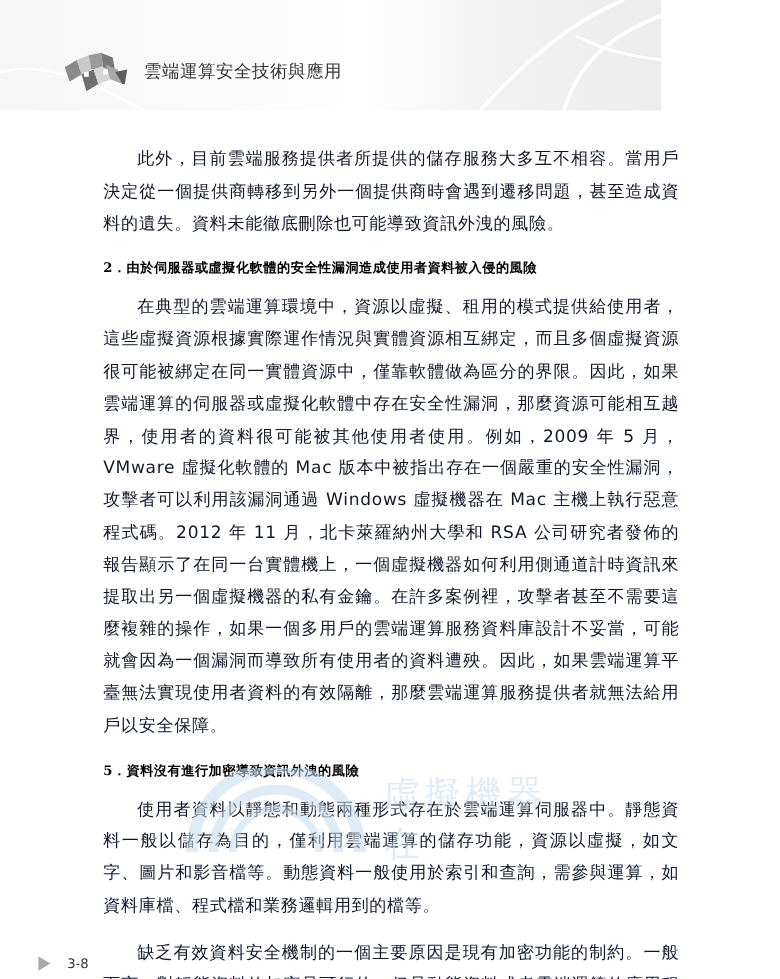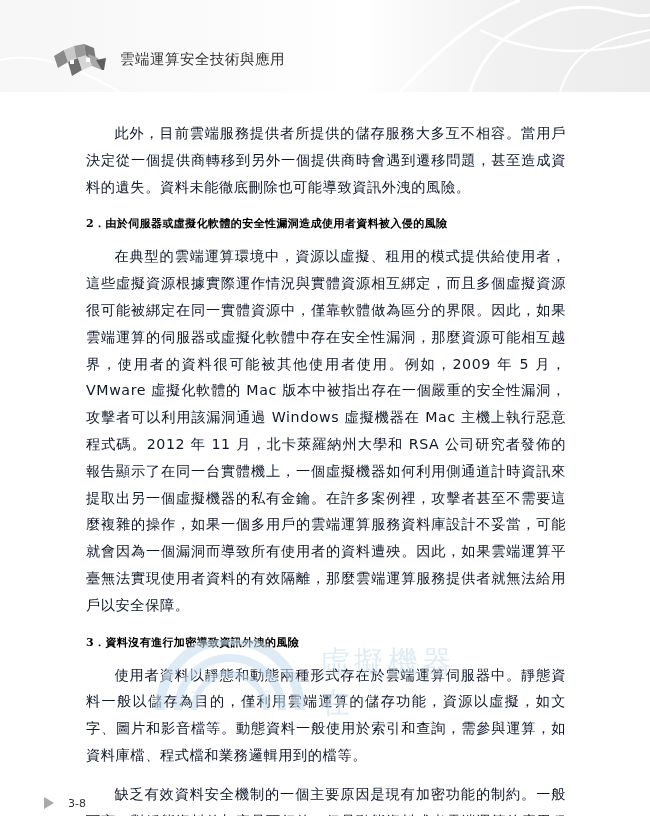--- a/index.html
+++ b/index.html
@@ -4,21 +4,21 @@
   <style>
     html, body { margin: 0; padding: 0; }
     body {
       width: 650px; height: 816px; overflow: hidden;
       background: #ffffff;
       font-family: "DejaVu Sans", "Liberation Sans", sans-serif;
       color: #2a2a2a;
       position: relative;
     }
     .header {
-      position: absolute; left: 0; top: 0; width: 650px; height: 92px;
+      position: absolute; left: 0; top: 0; width: 551px; height: 92px;
       background: linear-gradient(90deg, #f6f6f6 0%, #fbfbfb 35%, #ffffff 55%, #f2f2f2 75%, #ececec 100%);
       overflow: hidden;
     }
     .header-deco {
       position: absolute; left: 0; top: 0; width: 650px; height: 92px;
     }
     .logo {
       position: absolute; left: 52px; top: 42px; width: 56px; height: 36px;
     }
     .book-title {
@@ -45,21 +45,21 @@
     .wm-cn {
       position: absolute; left: 170px; top: 2px;
       font-family: "DejaVu Serif", serif; font-size: 30px; color: #c6dcee;
       letter-spacing: 4px;
     }
     .wm-url {
       position: absolute; left: 168px; top: 44px;
       font-size: 16px; color: #b9d2e8; letter-spacing: 0.5px;
     }
     .footer {
-      position: absolute; left: 44px; top: 796px; height: 14px;
+      position: absolute; left: 32px; top: 796px; height: 14px;
       display: flex; align-items: center; gap: 14px;
     }
     .footer-arrow {
       width: 0; height: 0;
       border-top: 6px solid transparent; border-bottom: 6px solid transparent;
       border-left: 10px solid #a9a9a9;
     }
     .page-num { font-size: 11px; color: #333; }
   </style>
 </head>
@@ -90,21 +90,21 @@
 
 <div class="content">
   <p class="para">此外，目前雲端服務提供者所提供的儲存服務大多互不相容。當用戶決定從一個提供商轉移到另外一個提供商時會遇到遷移問題，甚至造成資料的遺失。資料未能徹底刪除也可能導致資訊外洩的風險。</p>
 
   <div style="height:16px"></div>
   <h3 class="heading">2．由於伺服器或虛擬化軟體的安全性漏洞造成使用者資料被入侵的風險</h3>
   <div style="height:12px"></div>
   <p class="para">在典型的雲端運算環境中，資源以虛擬、租用的模式提供給使用者，這些虛擬資源根據實際運作情況與實體資源相互綁定，而且多個虛擬資源很可能被綁定在同一實體資源中，僅靠軟體做為區分的界限。因此，如果雲端運算的伺服器或虛擬化軟體中存在安全性漏洞，那麼資源可能相互越界，使用者的資料很可能被其他使用者使用。例如，2009 年 5 月，VMware 虛擬化軟體的 Mac 版本中被指出存在一個嚴重的安全性漏洞，攻擊者可以利用該漏洞通過 Windows 虛擬機器在 Mac 主機上執行惡意程式碼。2012 年 11 月，北卡萊羅納州大學和 RSA 公司研究者發佈的報告顯示了在同一台實體機上，一個虛擬機器如何利用側通道計時資訊來提取出另一個虛擬機器的私有金鑰。在許多案例裡，攻擊者甚至不需要這麼複雜的操作，如果一個多用戶的雲端運算服務資料庫設計不妥當，可能就會因為一個漏洞而導致所有使用者的資料遭殃。因此，如果雲端運算平臺無法實現使用者資料的有效隔離，那麼雲端運算服務提供者就無法給用戶以安全保障。</p>
 
   <div style="height:16px"></div>
-  <h3 class="heading">3．資料沒有進行加密導致資訊外洩的風險</h3>
+  <h3 class="heading">5．資料沒有進行加密導致資訊外洩的風險</h3>
   <div style="height:12px"></div>
   <p class="para">使用者資料以靜態和動態兩種形式存在於雲端運算伺服器中。靜態資料一般以儲存為目的，僅利用雲端運算的儲存功能，資源以虛擬，如文字、圖片和影音檔等。動態資料一般使用於索引和查詢，需參與運算，如資料庫檔、程式檔和業務邏輯用到的檔等。</p>
   <div style="height:12px"></div>
   <p class="para">缺乏有效資料安全機制的一個主要原因是現有加密功能的制約。一般而言，對靜態資料的加密是可行的，但是動態資料或者雲端運算的應用程式使用</p>
 </div>
 
 <div class="watermark">
   <svg width="160" height="70" viewBox="0 0 160 70">
     <path d="M10 70 A70 70 0 0 1 150 70" stroke="#c6dcee" stroke-width="10" fill="none"></path>
     <path d="M28 70 A52 52 0 0 1 132 70" stroke="#c6dcee" stroke-width="8" fill="none"></path>

